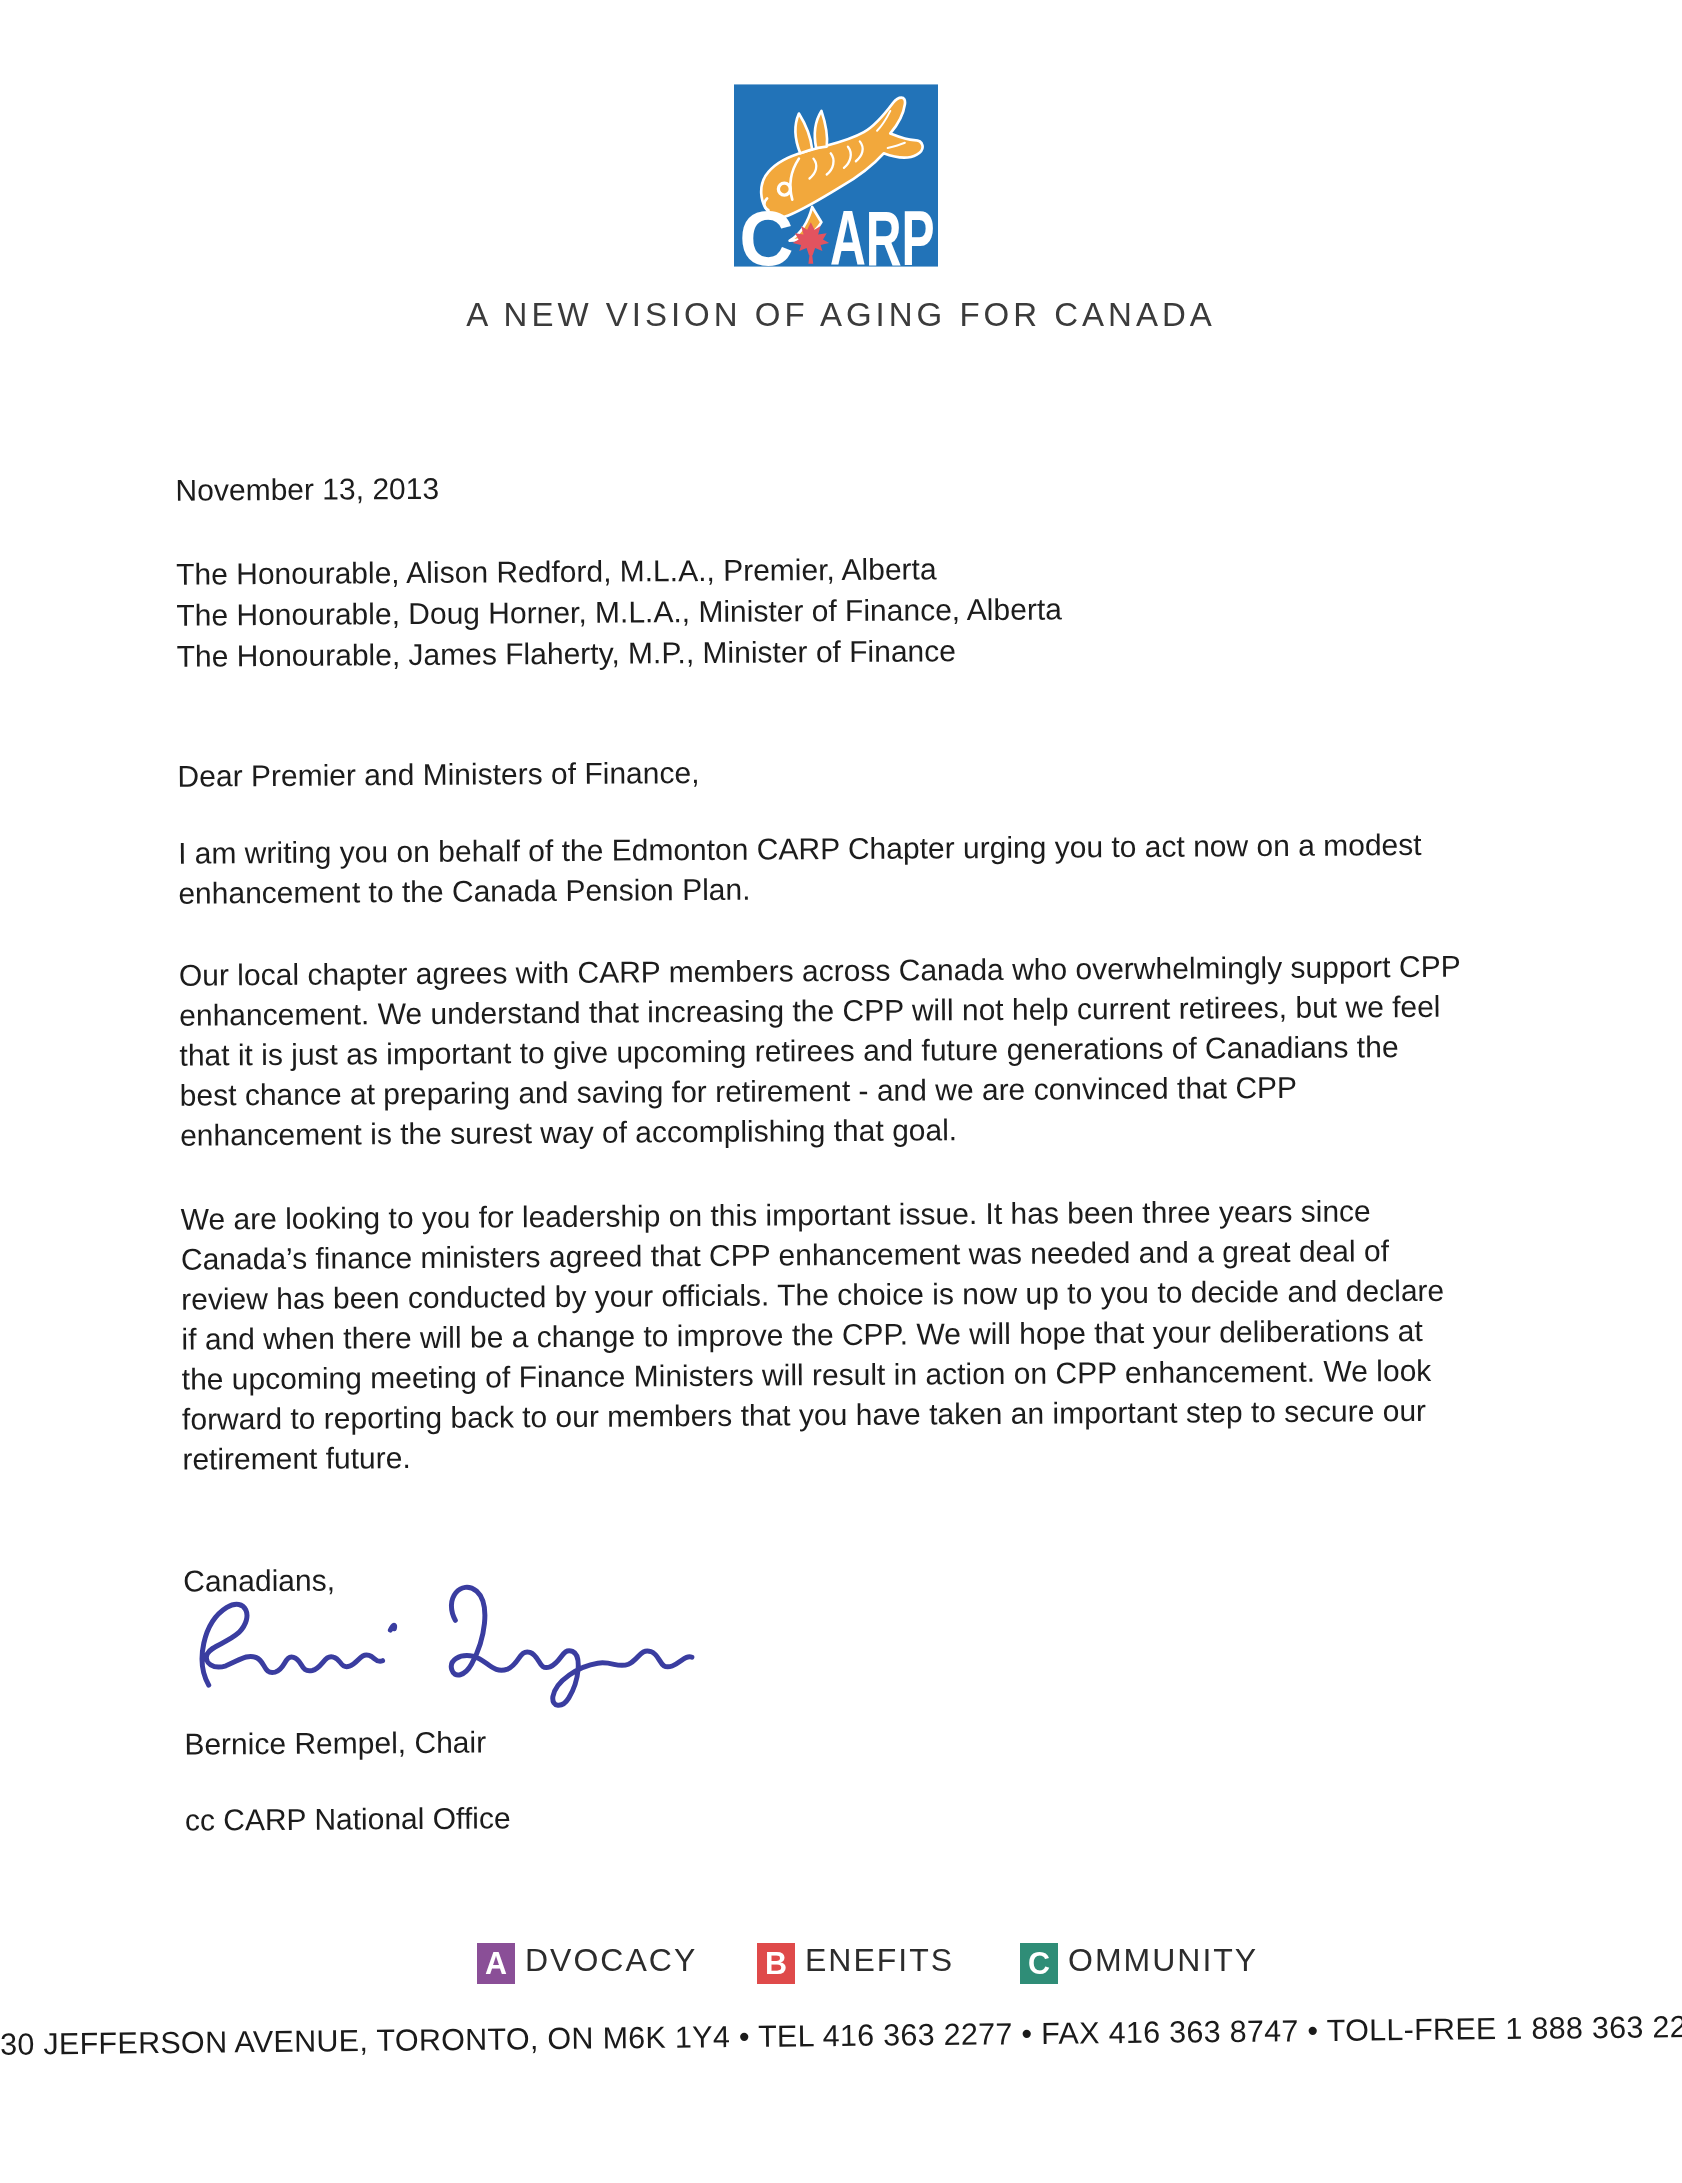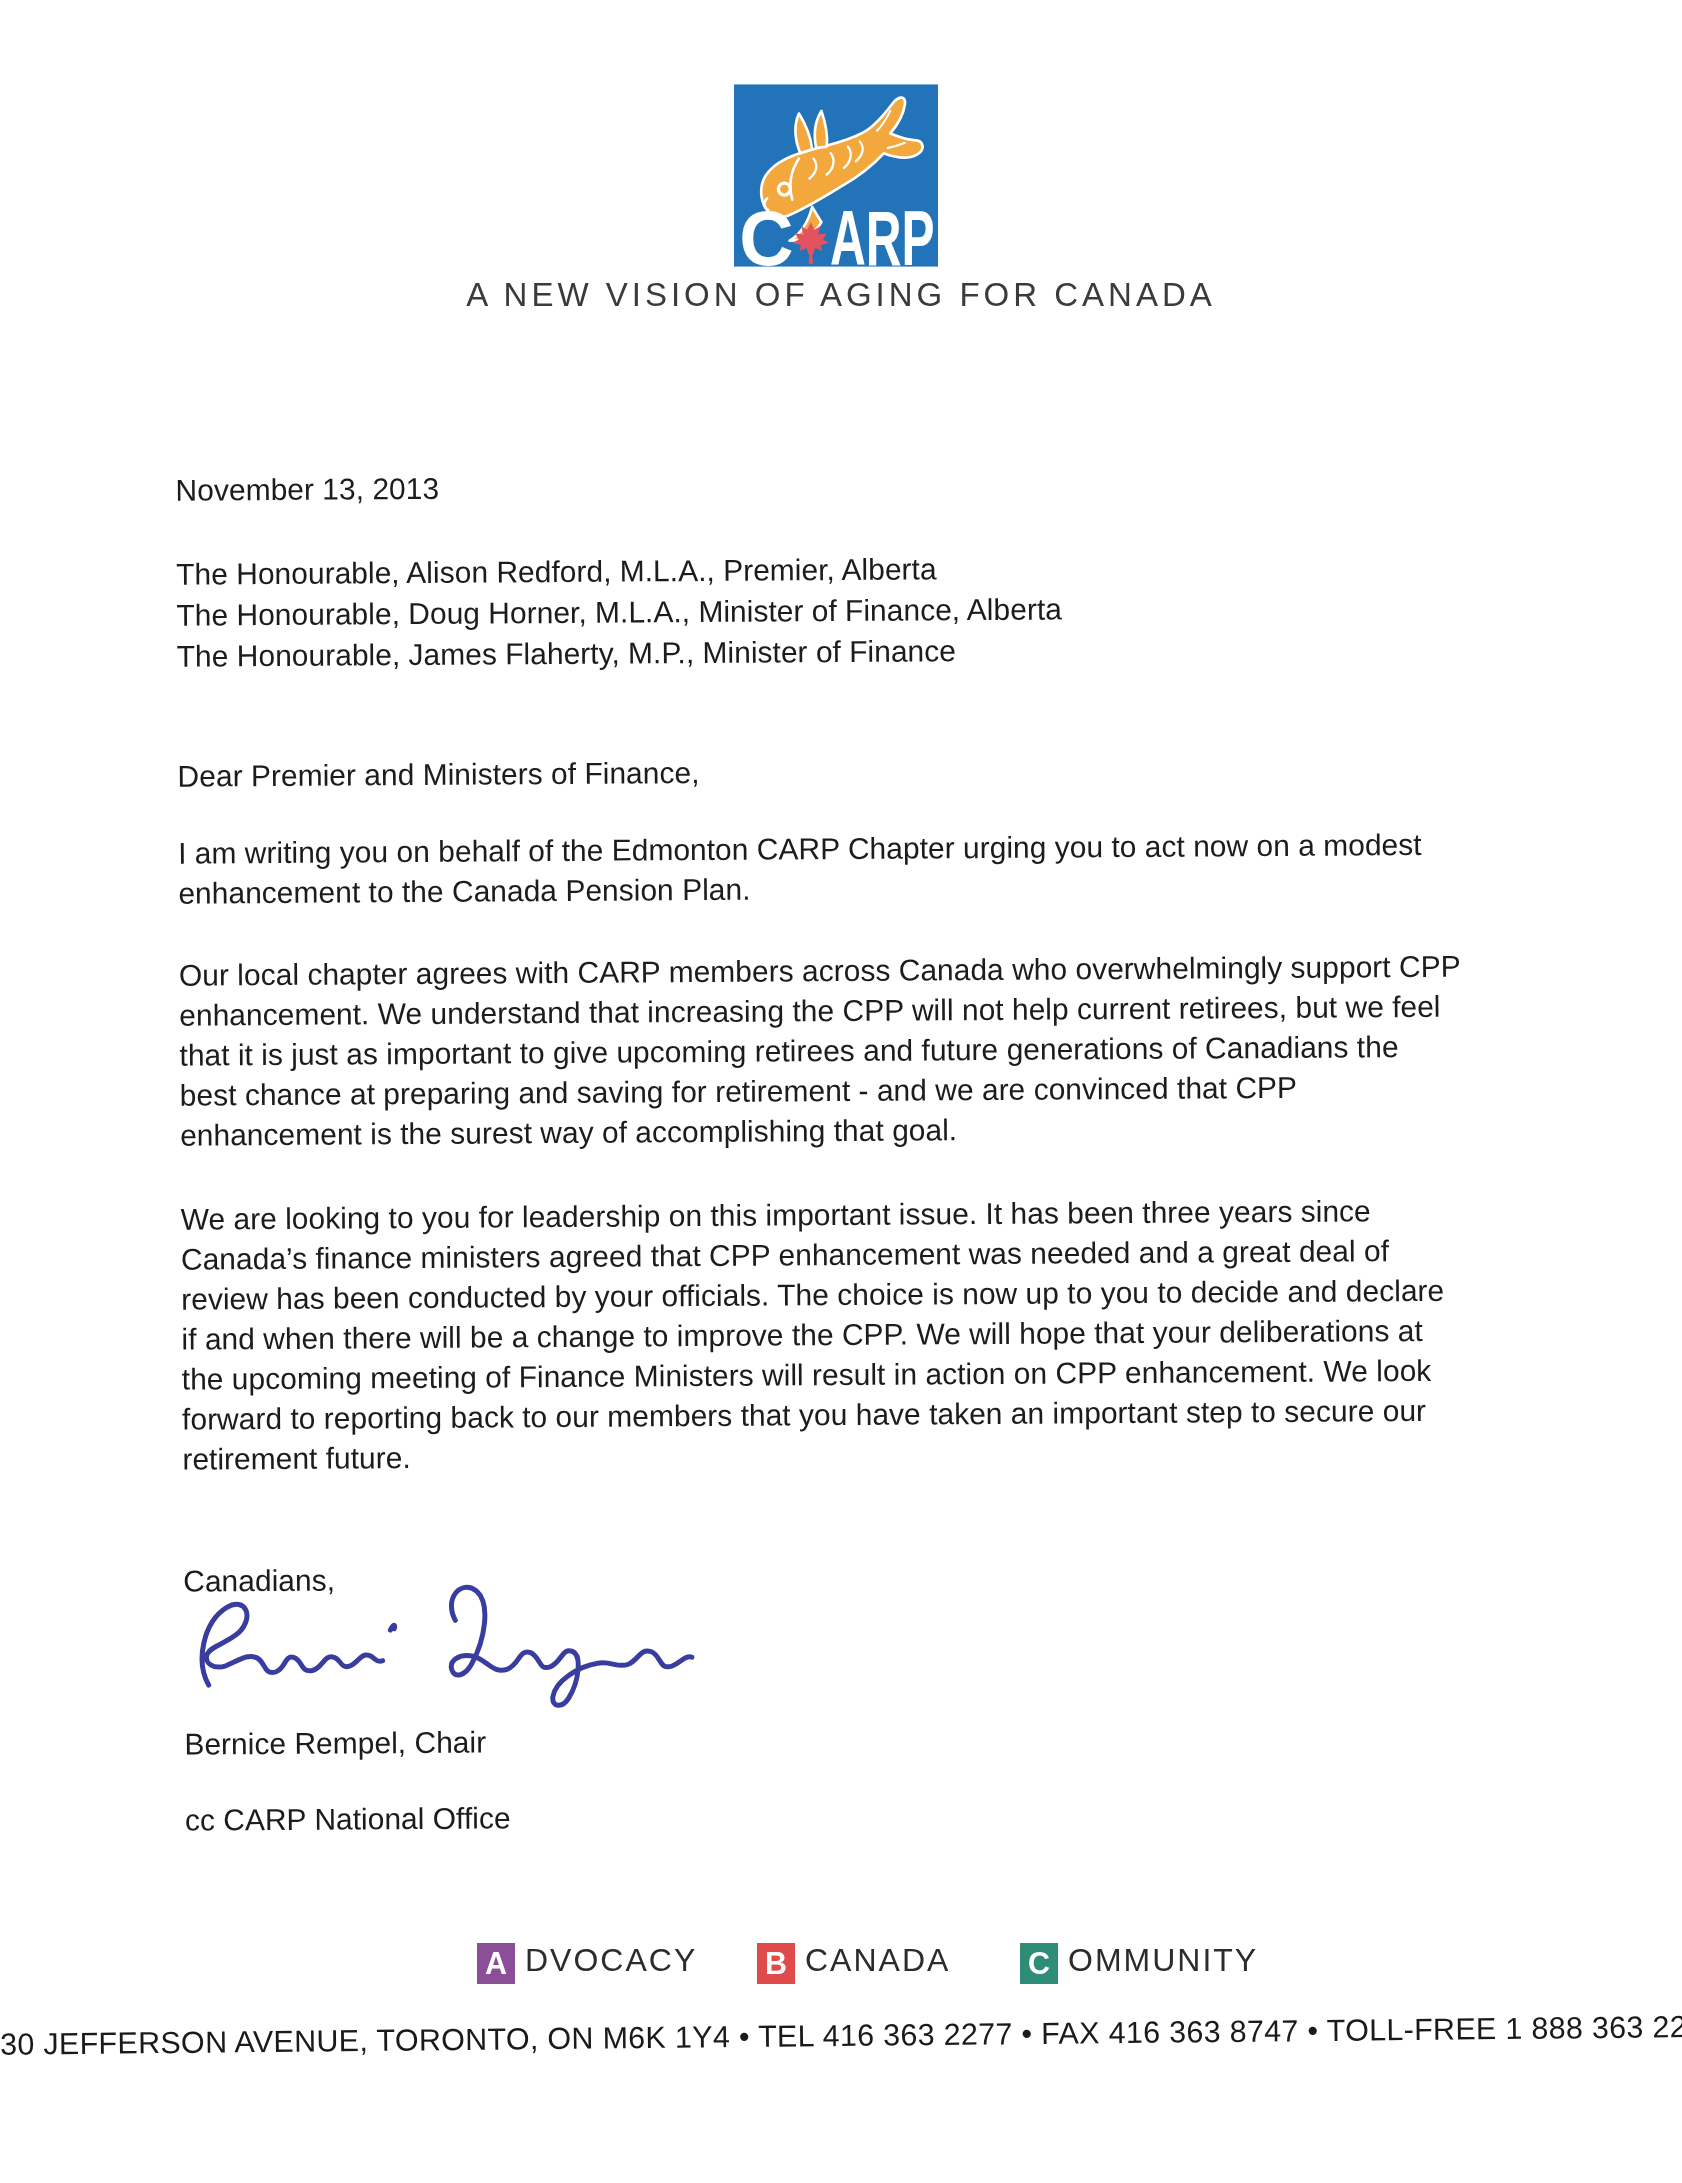--- a/index.html
+++ b/index.html
@@ -7,21 +7,21 @@
     position:relative;
     width:1682px;height:2183px;
     background:#ffffff;
     font-family:"Liberation Sans", sans-serif;
     color:#1c1c1c;
     overflow:hidden;
   }
   
   .logo-wrap{position:absolute;left:734px;top:84px;width:204px;height:183px;}
   .tagline{
-    position:absolute;left:0;top:276px;width:100%;
+    position:absolute;left:0;top:296px;width:100%;
     text-align:center;
     font-size:33px;letter-spacing:4px;
     color:#3b3b3b;white-space:nowrap;
   }
   
   .letter{
     position:absolute;left:179px;top:0;width:1301px;height:100%;
     transform:rotate(-0.4deg);transform-origin:40% 45%;
   }
   .tblock{position:absolute;left:0;white-space:pre-line;font-size:30px;line-height:40px;}
@@ -136,21 +136,21 @@
     <div class="tblock signer">Bernice Rempel, Chair</div>
     <div class="tblock cc">cc CARP National Office</div>
   </div>
 
   <div class="pillar pillar-a">
     <div class="sq" style="background-color: rgb(138, 79, 151);">A</div>
     <div class="rest">DVOCACY</div>
   </div>
   <div class="pillar pillar-b">
     <div class="sq" style="background-color: rgb(223, 74, 74);">B</div>
-    <div class="rest">CANADA</div>
+    <div class="rest">ENEFITS</div>
   </div>
   <div class="pillar pillar-c">
     <div class="sq" style="background-color: rgb(47, 141, 119);">C</div>
     <div class="rest">OMMUNITY</div>
   </div>
 
   <div class="contact">30 JEFFERSON AVENUE, TORONTO, ON M6K 1Y4 • TEL 416 363 2277 • FAX 416 363 8747 • TOLL-FREE 1 888 363 2279</div>
 
 </div>
 

